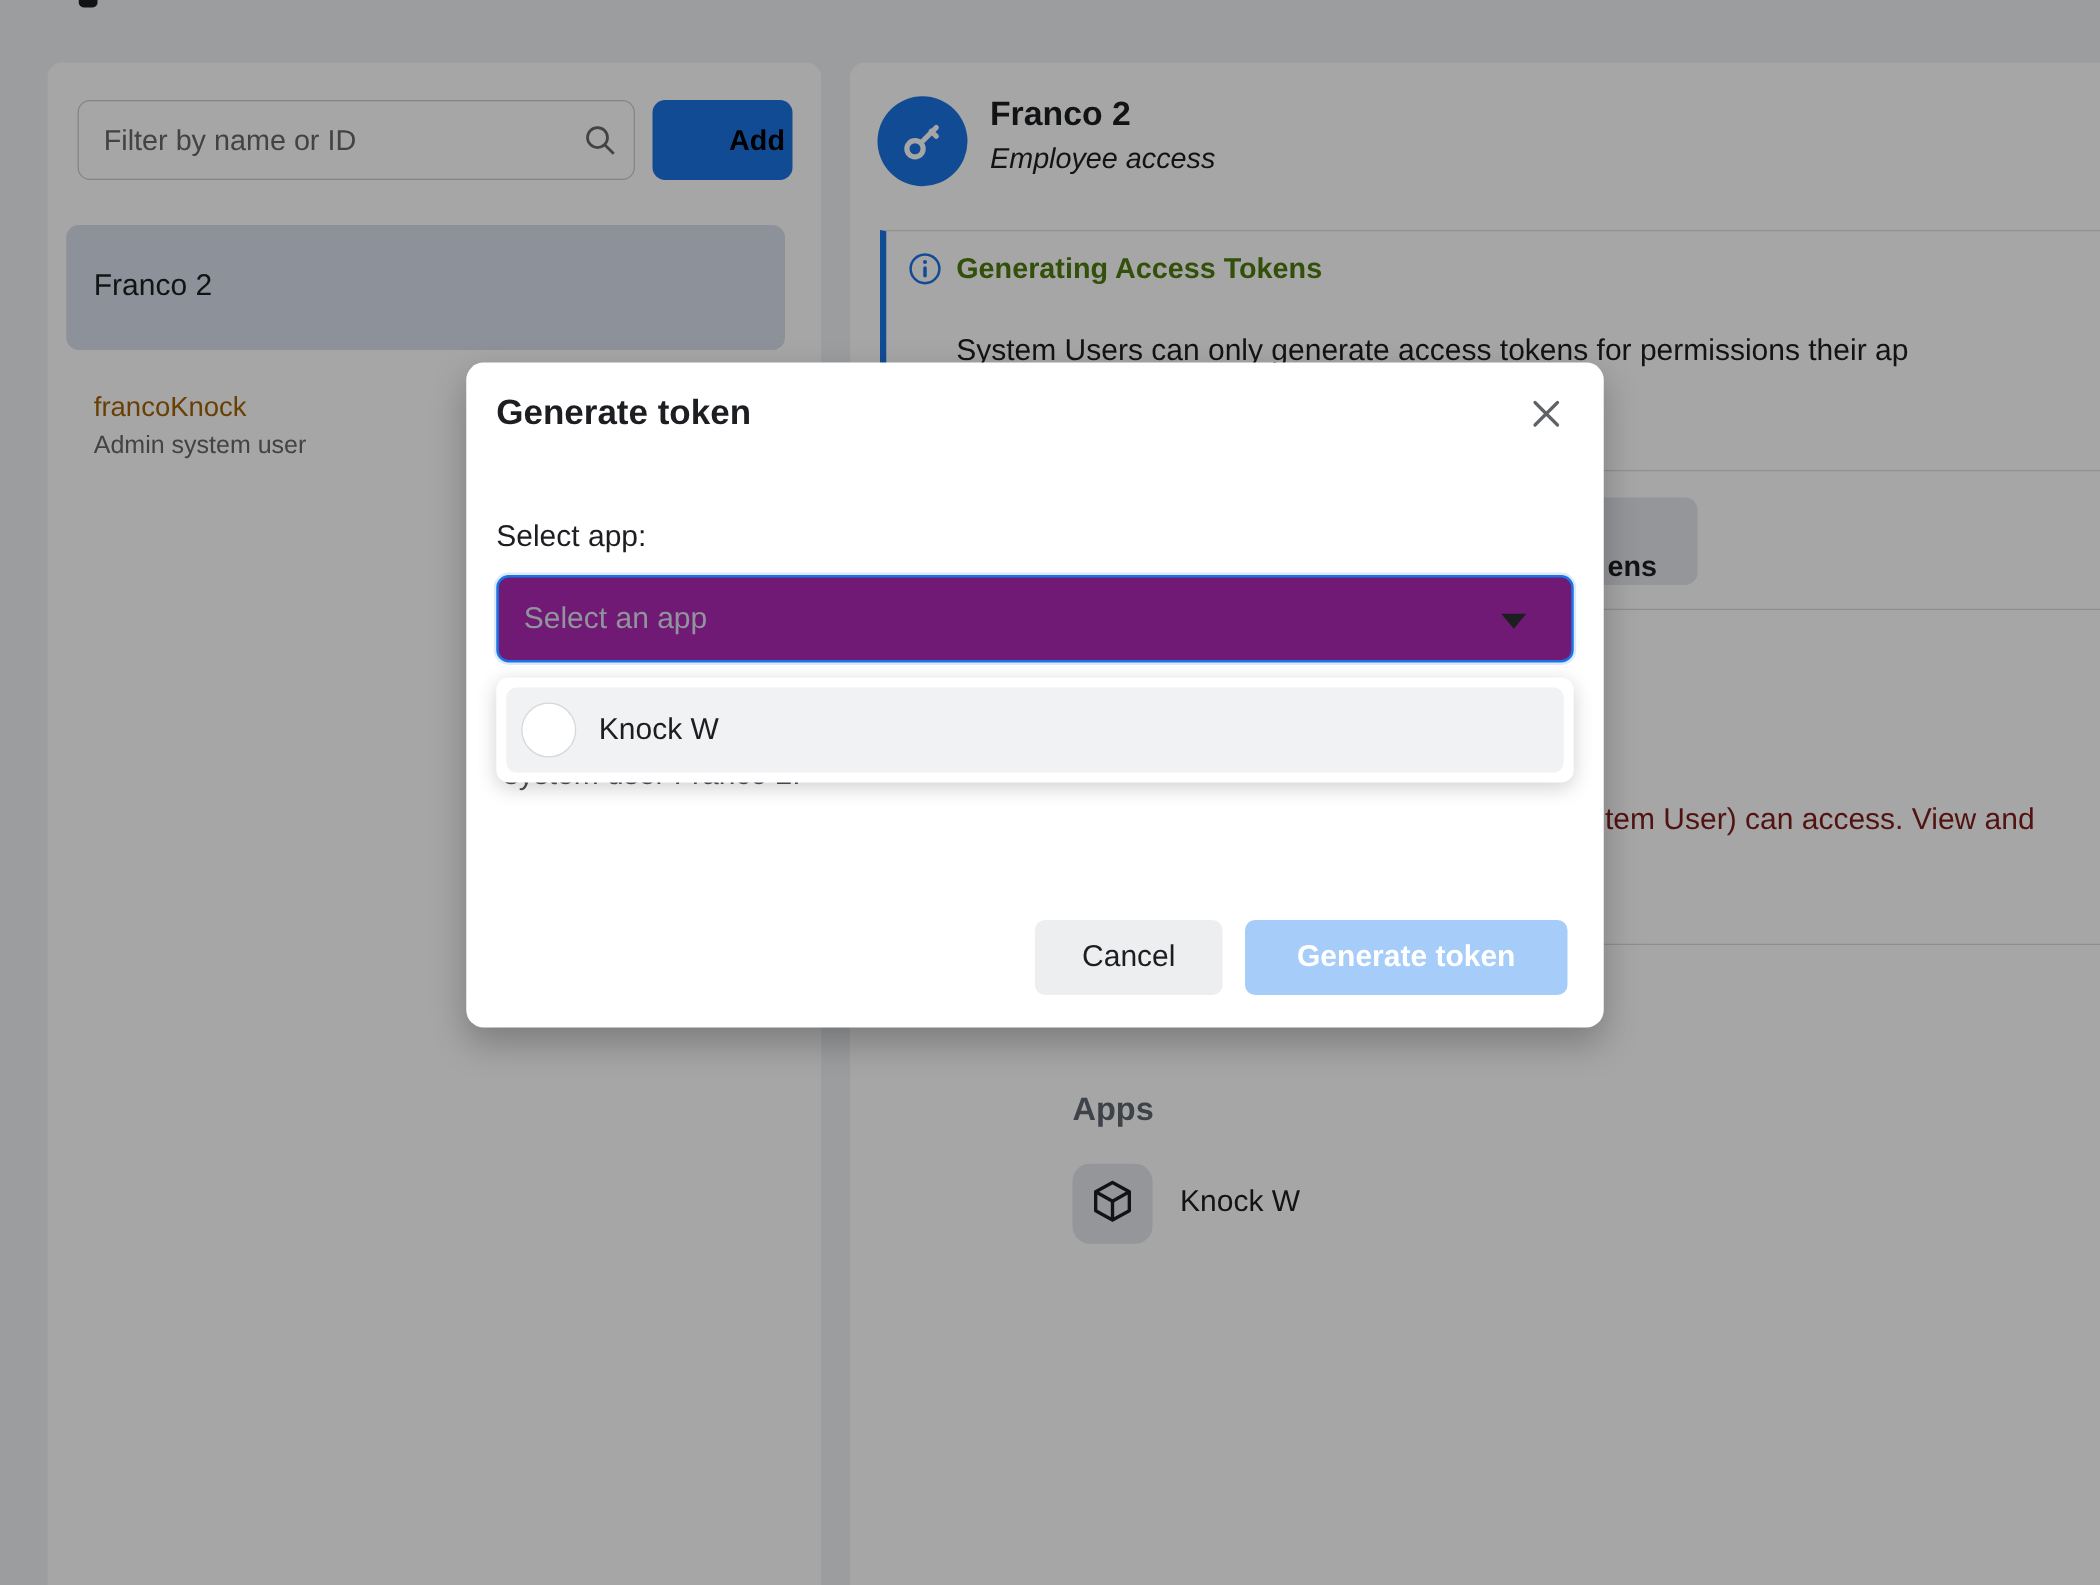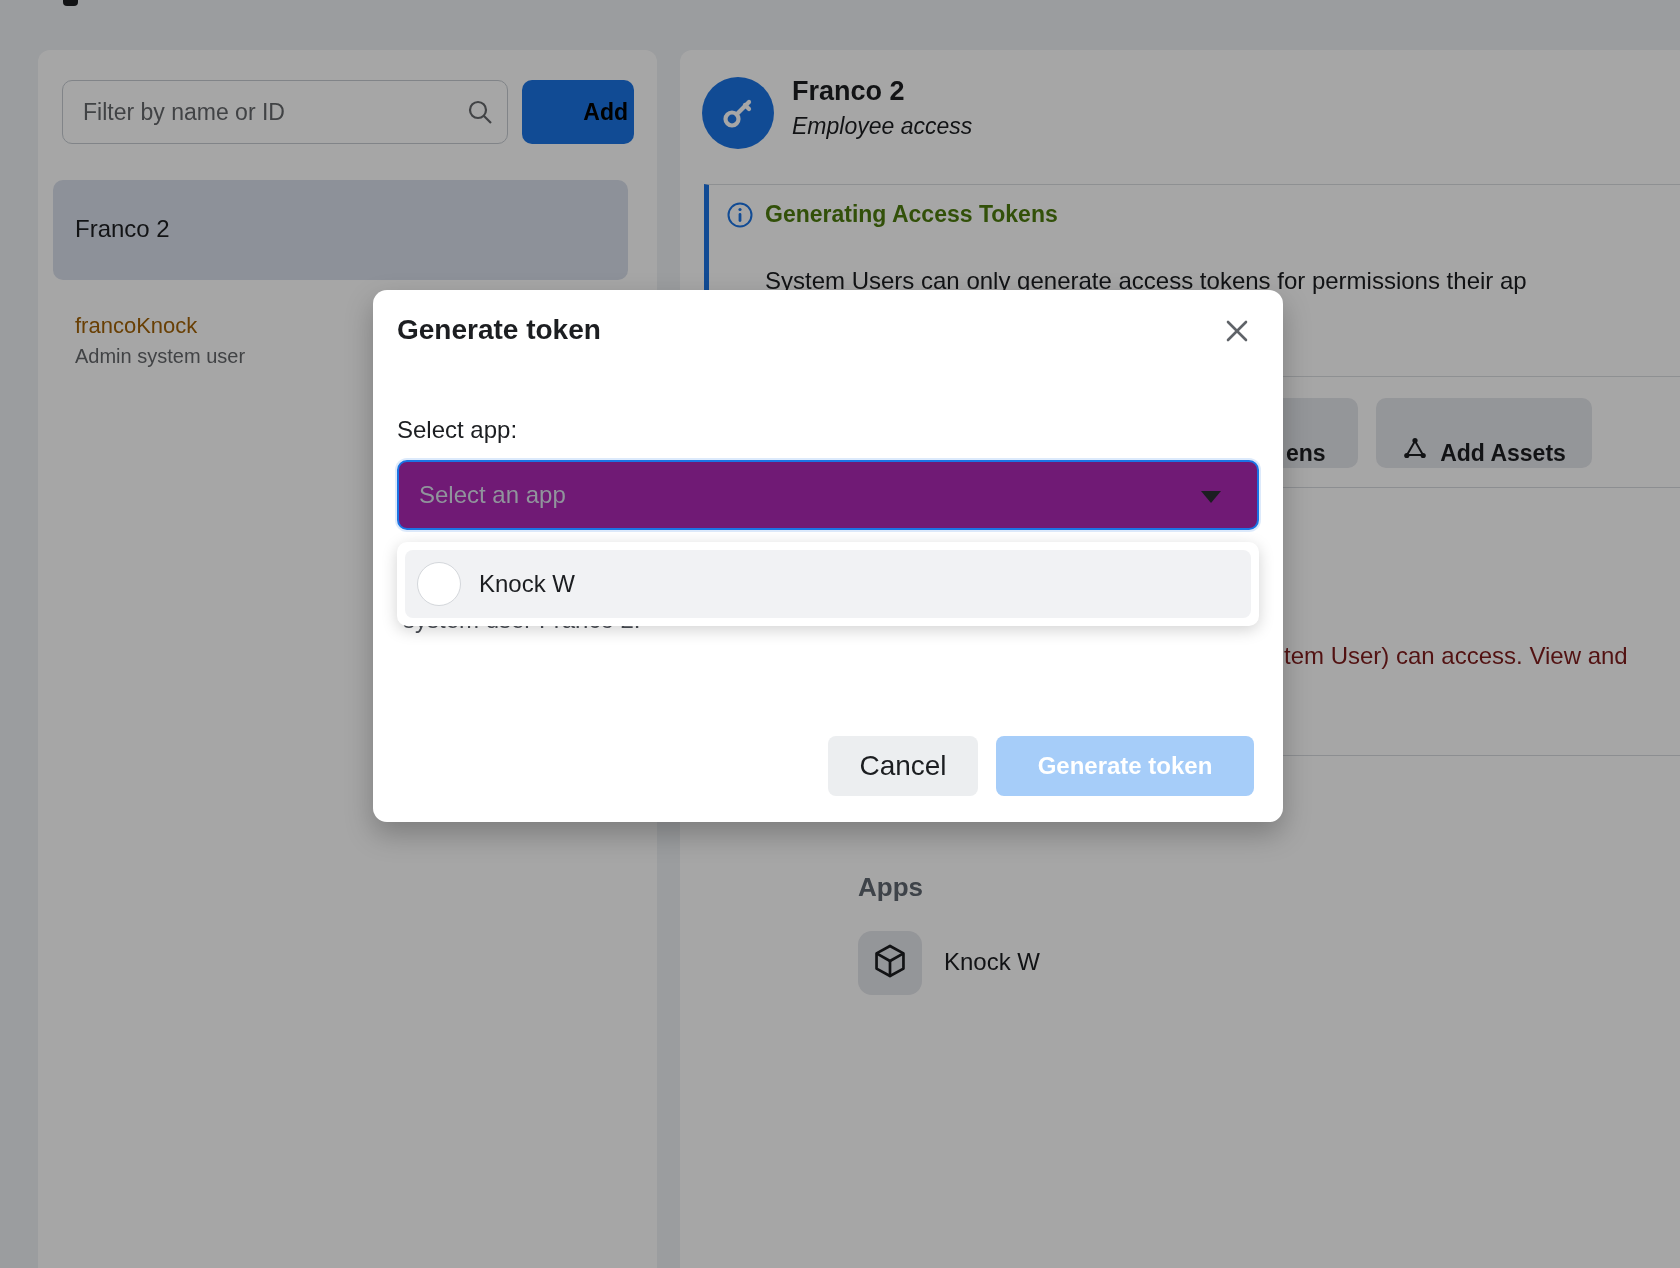--- a/index.html
+++ b/index.html
@@ -61,21 +61,21 @@
   #app-dropdown .dd-placeholder{position:absolute;left:20px;top:19px;font-size:24px;color:#90949c;}
   #app-dropdown .dd-caret{position:absolute;right:36px;top:29px;width:0;height:0;border-left:10px solid transparent;border-right:10px solid transparent;border-top:12px solid #1c1e21;}
 
   #occluded-modal-text{position:absolute;left:30px;top:316px;font-size:24px;color:#4b4f56;z-index:1;white-space:nowrap;}
 
   #dropdown-list{position:absolute;left:24px;top:252px;width:862px;height:84px;background:#fff;border-radius:10px;box-shadow:0 4px 16px rgba(0,0,0,0.18);padding:8px;z-index:2;}
   #dropdown-option{width:100%;height:68px;background:#f1f2f4;border-radius:8px;display:flex;align-items:center;gap:18px;padding:0 12px;cursor:pointer;}
   #dropdown-option .opt-avatar{width:44px;height:44px;border-radius:50%;background:#fff;border:1px solid #d4d7db;}
   #dropdown-option .opt-label{font-size:24px;color:#1c1e21;}
 
-  #modal-cancel{position:absolute;left:455px;top:446px;width:150px;height:60px;background:#eceef0;border:none;border-radius:8px;font-size:28px;font-weight:500;color:#1c1e21;cursor:pointer;}
+  #modal-cancel{position:absolute;left:455px;top:446px;width:150px;height:60px;background:#eceef0;border:none;border-radius:8px;font-size:24px;font-weight:500;color:#1c1e21;cursor:pointer;}
   #modal-submit{position:absolute;left:623px;top:446px;width:258px;height:60px;background:#a6cdf9;border:none;border-radius:8px;font-size:24px;font-weight:bold;color:#ffffff;cursor:default;}
 </style>
 </head>
 <body>
 
 <div id="canvas">
 
   <div id="page-heading-fragment"></div>
 
   <div id="left-panel" class="panel">
@@ -115,31 +115,20 @@
           <circle cx="13" cy="7.5" r="1.6" fill="#1b74e4"></circle>
           <rect x="11.6" y="11" width="2.8" height="9" rx="1.4" fill="#1b74e4"></rect>
         </svg>
       </span>
       <span class="ib-heading">Generating Access Tokens</span>
       <span class="ib-body">System Users can only generate access tokens for permissions their ap</span>
     </div>
 
     <button id="hidden-tokens-button" class="gray-btn">
       <span>ens</span>
-    </button>
-    <button id="add-assets-button" class="gray-btn">
-      <span>
-        <svg width="26" height="26" viewBox="0 0 26 26" fill="none" stroke="#1c1e21" stroke-width="2">
-          <path d="M13 6 L21 20 L5 20 Z"></path>
-          <circle cx="13" cy="5.5" r="2.6" fill="#1c1e21" stroke="none"></circle>
-          <circle cx="4.8" cy="20.5" r="2.6" fill="#1c1e21" stroke="none"></circle>
-          <circle cx="21.2" cy="20.5" r="2.6" fill="#1c1e21" stroke="none"></circle>
-        </svg>
-      </span>
-      <span>Add Assets</span>
     </button>
 
     <div class="hr1" style="top:437px"></div>
 
     <div id="detail-body-fragment">tem User) can access. View and</div>
 
     <div class="hr2" style="top:705px"></div>
 
     <div id="apps-heading">Apps</div>
     <div id="app-tile">

